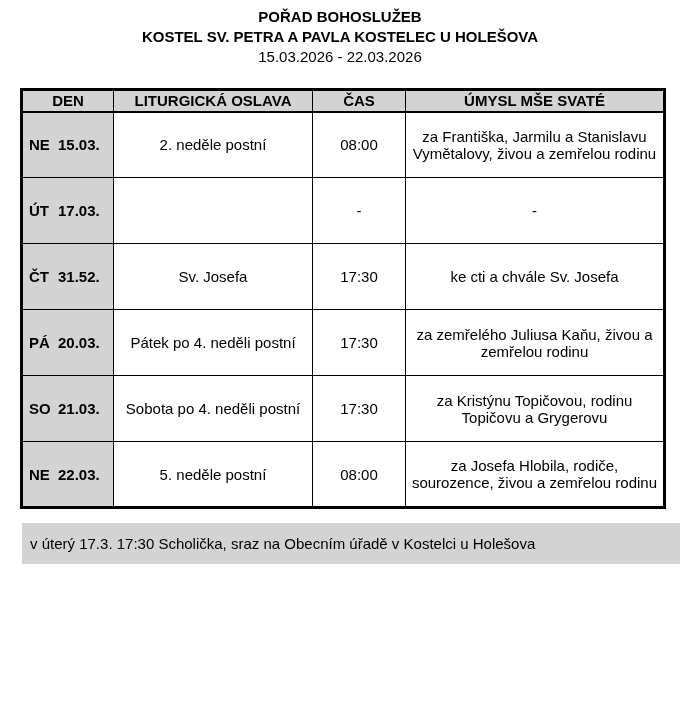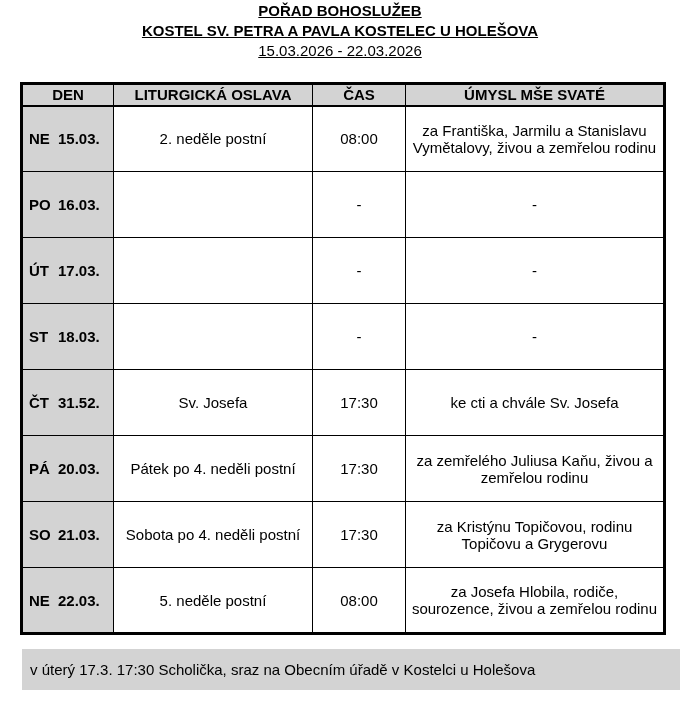--- a/index.html
+++ b/index.html
@@ -5,21 +5,21 @@
   * { box-sizing: border-box; }
   html, body {
     margin: 0;
     padding: 0;
     width: 680px;
     height: 727px;
     background: #ffffff;
     color: #000000;
     font-family: "Liberation Sans", sans-serif;
   }
-  .doc-header { text-align: center; padding-top: 1px; text-decoration: underline; }
+  .doc-header { text-align: center; padding-top: 7px; }
   .doc-title, .doc-subtitle {
     font-size: 15px;
     font-weight: bold;
     line-height: 20px;
   }
   .doc-daterange { font-size: 15px; line-height: 20px; }
 
   table.schedule {
     border-collapse: collapse;
     table-layout: fixed;
@@ -99,44 +99,22 @@
             <span>15.03.</span>
           </span>
         </td>
       <td>2. neděle postní</td>
       <td>08:00</td>
       <td>za Františka, Jarmilu a Stanislavu Vymětalovy, živou a zemřelou rodinu</td>
     </tr>
     <tr>
       <td class="day-cell">
           <span class="day-wrap">
-            <span class="day-abbr">PO</span>
-            <span>16.03.</span>
-          </span>
-        </td>
-      <td></td>
-      <td>-</td>
-      <td>-</td>
-    </tr>
-    <tr>
-      <td class="day-cell">
-          <span class="day-wrap">
             <span class="day-abbr">ÚT</span>
             <span>17.03.</span>
-          </span>
-        </td>
-      <td></td>
-      <td>-</td>
-      <td>-</td>
-    </tr>
-    <tr>
-      <td class="day-cell">
-          <span class="day-wrap">
-            <span class="day-abbr">ST</span>
-            <span>18.03.</span>
           </span>
         </td>
       <td></td>
       <td>-</td>
       <td>-</td>
     </tr>
     <tr>
       <td class="day-cell">
           <span class="day-wrap">
             <span class="day-abbr">ČT</span>

